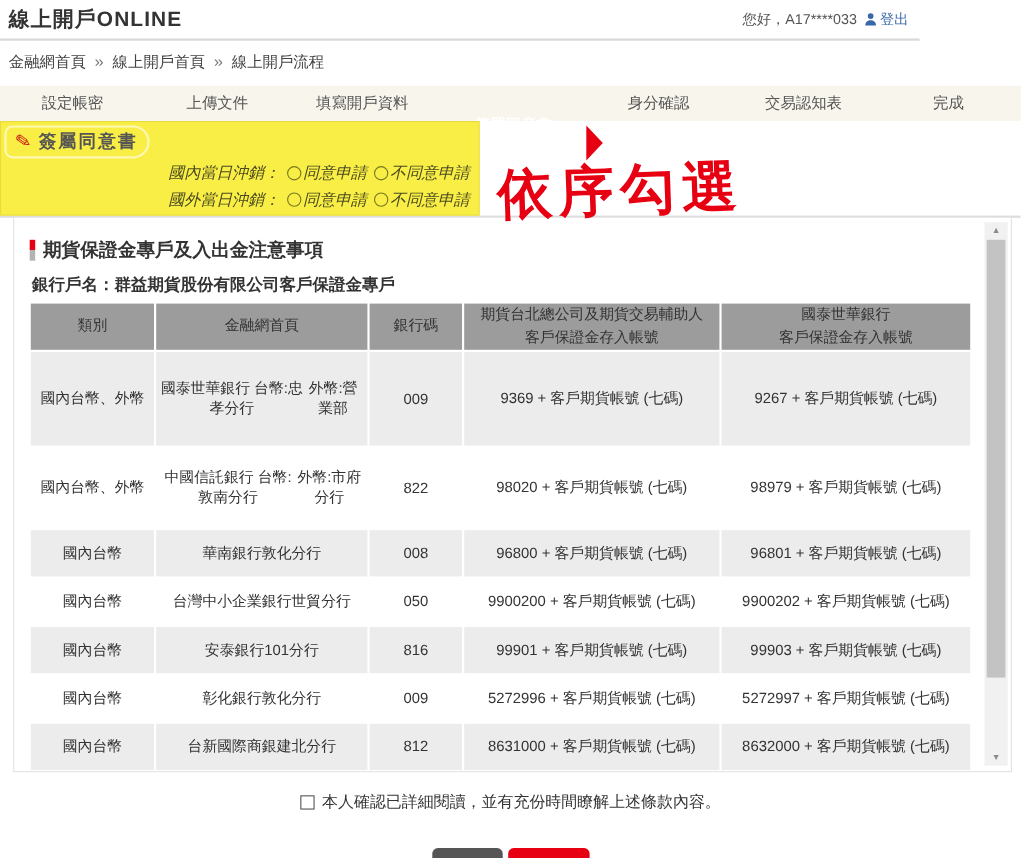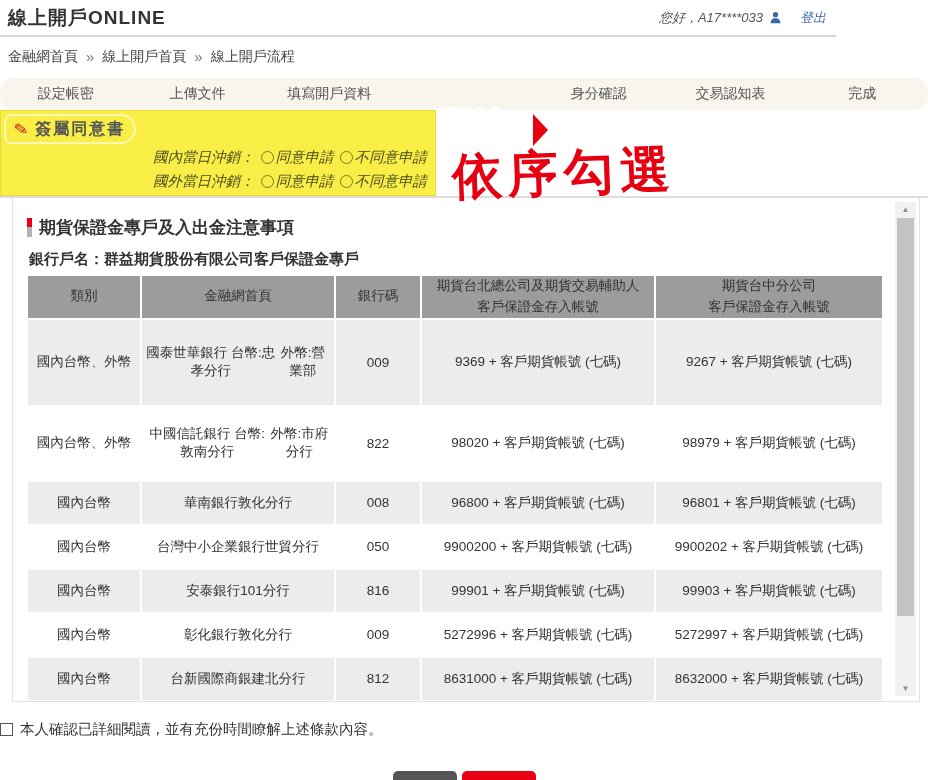--- a/index.html
+++ b/index.html
@@ -10,37 +10,37 @@
   }
 
   
   .top-header {
     position:absolute; top:0; left:0; width:836px; height:37px;
     background:#fff; border-bottom:2px solid #d8d8d8;
     display:flex; align-items:center; justify-content:space-between;
     padding:0 10px 0 8px;
   }
   .site-title { font-size:19px; font-weight:bold; color:#333; letter-spacing:1px; }
-  .user-area { display:flex; align-items:center; gap:6px; font-size:13px;font-style:italic; }
+  .user-area { display:flex; align-items:center; gap:6px; font-size:13px; }
   .greeting { color:#555; }
-  .logout { color:#3a67a8; display:flex; align-items:center; gap:18px; cursor:pointer; }
+  .logout { color:#3a67a8; display:flex; align-items:center; gap:2px; cursor:pointer; }
   .person-icon { width:13px; height:13px; display:inline-block; }
 
   
   .breadcrumb {
     position:absolute; top:48px; left:8px; font-size:14px; color:#444;
     display:flex; gap:8px;
   }
   .crumb { cursor:pointer; }
   .crumb-sep { color:#777; font-size:15px; }
 
   
   .steps {
     position:absolute; top:78px; left:0; width:928px; height:32px;
-    background:#f8f5ed; display:flex;border-radius:13px;
+    background:#f8f5ed; display:flex;
   }
   .step {
     flex:1; display:flex; align-items:center; justify-content:center;
     font-size:14px; color:#555; cursor:pointer; position:relative;
   }
   .step.active {
     background:#701a75; color:#fff; font-weight:bold;
     border-radius:6px 0 0 6px; margin-left:6px;margin-top:36px;
   }
   .step.active::after {
@@ -130,21 +130,21 @@
   .scroll-up { top:0; }
   .scroll-down { bottom:0; }
   .scroll-thumb {
     position:absolute; top:16px; left:2px; width:17px; height:398px;
     background:#c3c3c3; cursor:pointer;
   }
 
   
   .confirm-row {
     position:absolute; top:720px; left:0; width:928px;
-    display:flex; align-items:center; gap:7px;
+    display:flex; align-items:center; justify-content:center; gap:7px;
     font-size:14.5px; color:#333;
   }
   .checkbox {
     width:13px; height:13px; border:1px solid #555; background:#fff;
     display:inline-block; cursor:pointer;
   }
   .button-row {
     position:absolute; top:771px; left:0; width:928px;
     display:flex; justify-content:center; gap:5px;
   }
@@ -243,21 +243,21 @@
     <thead>
       <tr>
         <th>類別</th>
         <th>金融網首頁</th>
         <th>銀行碼</th>
         <th>
           <div>期貨台北總公司及期貨交易輔助人</div>
           <div>客戶保證金存入帳號</div>
         </th>
         <th>
-          <div>期貨台中分公司</div>
+          <div>國泰世華銀行</div>
           <div>客戶保證金存入帳號</div>
         </th>
       </tr>
     </thead>
     <tbody>
       <tr class="row-gray h-tall">
         <td>國內台幣、外幣</td>
         <td>
             <div class="bank-cell">
           <span class="bank-line">國泰世華銀行 台幣:忠孝分行</span>

